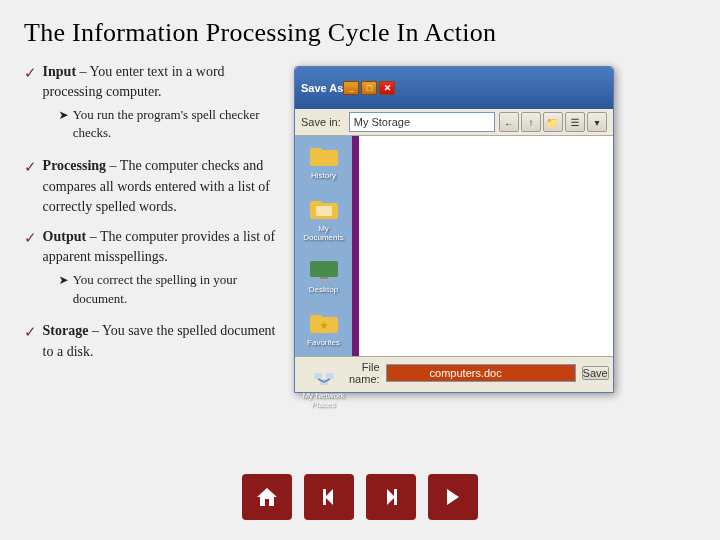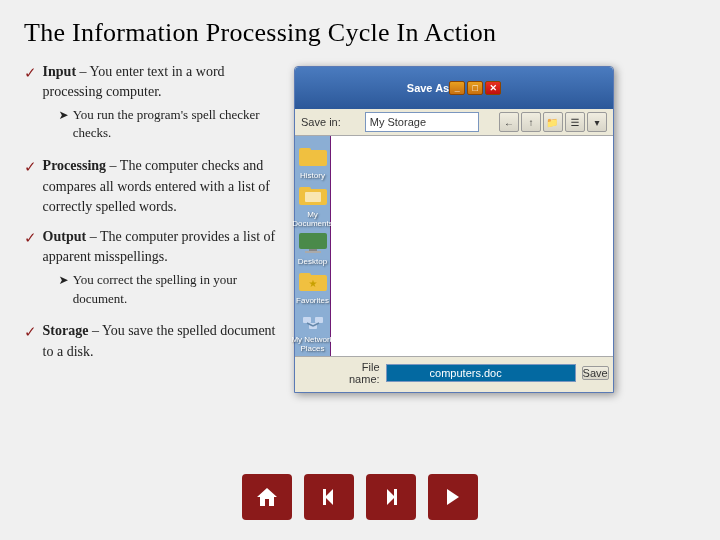--- a/index.html
+++ b/index.html
@@ -91,21 +91,21 @@
       font-size: 11px;
     }
     .win-titlebar {
       background: linear-gradient(to bottom, #4a7bbf 0%, #2c5899 100%);
       color: white;
       font-size: 11px;
       font-weight: bold;
       padding: 21px 6px;
       display: flex;
       align-items: center;
-      justify-content: center;
+      justify-content: flex-start;
       border-radius: 4px 4px 0 0;
       height: 20px;
     }
     .win-titlebar-title {
       font-family: Tahoma, Arial, sans-serif;
       font-size: 11px;
     }
     .win-titlebar-buttons {
       display: flex;
       gap: 2px;
@@ -124,21 +124,21 @@
       cursor: pointer;
     }
     .win-title-btn.close-btn {
       background: linear-gradient(to bottom, #e83020, #c01010);
     }
     .win-toolbar {
       background: #ece9d8;
       padding: 3px 6px;
       display: flex;
       align-items: center;
-      gap: 20px;
+      gap: 4px;
       border-bottom: 1px solid #aaa;
     }
     .win-toolbar-label {
       font-size: 11px;
       color: #333;
       margin-right: 4px;
     }
     .win-location-bar {
       flex: 1;
       height: 20px;
@@ -166,28 +166,28 @@
       font-size: 10px;
       cursor: pointer;
       color: #333;
     }
     .win-body {
       display: flex;
       flex-direction: row;
       height: 220px;
     }
     .win-sidebar {
-      width: 36px;
+      width: 64px;
       background: #8baed4;
       display: flex;
       flex-direction: column;
       align-items: center;
       padding: 6px 2px;
-      gap: 0;
-      border-right: 1px solid #701a75;
+      gap: 14px;
+      border-right: 7px solid #701a75;
     }
     .win-sidebar-item {
       width: 46px;
       display: flex;
       flex-direction: column;
       align-items: center;
       gap: 2px;
       cursor: pointer;
     }
     .win-sidebar-icon {
@@ -241,21 +241,21 @@
     .win-footer-input {
       flex: 1;
       height: 18px;
       border: 1px solid #7a96bf;
       background: white;
       font-size: 11px;
       padding: 0 3px;
       color: #333;
     }
     .win-footer-input.highlighted {
-      background: #0369a1;
+      background: #c2410c;
       color: white;
       padding-left: 43px;
     }
     .win-footer-btn {
       width: 52px;
       height: 14px;
       background: linear-gradient(to bottom, #f0ede0, #d8d5c8);
       border: 1px solid #9a9a9a;
       border-radius: 2px;
       font-size: 11px;

